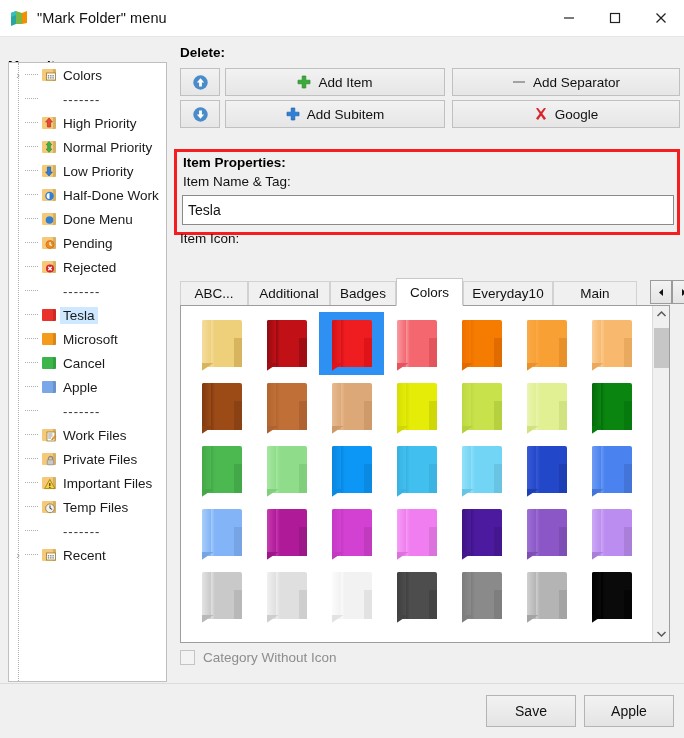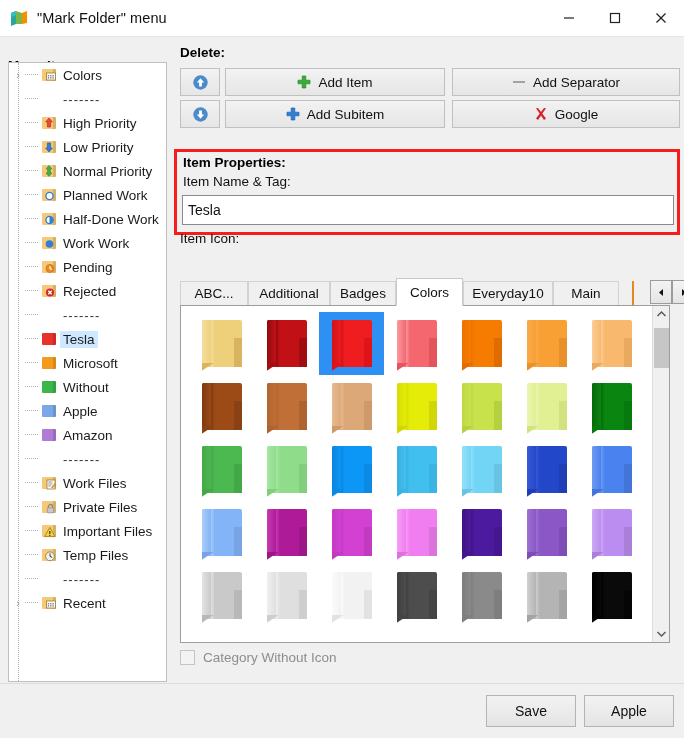--- a/index.html
+++ b/index.html
@@ -176,46 +176,35 @@
         </svg>
       </div>
       <span class="tlabel">High Priority</span>
     </div>
     <div class="tnode">
       <div class="expander"></div>
       <div class="dots"></div>
       <div class="tico">
         <div class="fold" style="background: rgb(245, 201, 119); box-shadow: rgba(0, 0, 0, 0.12) -3px 0px 0px inset;"></div>
         <svg width="17" height="16" viewBox="0 0 17 16" style="position: absolute; left: 0px; top: 0px;">
+          <path d="M8 2.5 L10.8 5.8 L9.3 5.8 L9.3 10 L10.8 10 L8 13.3 L5.2 10 L6.7 10 L6.7 5.8 L5.2 5.8 Z" fill="#3fb34a" stroke="#2a8a33" stroke-width=".7"></path>
+        </svg>
+      </div>
+      <span class="tlabel">Normal Priority</span>
+    </div>
+    <div class="tnode">
+      <div class="expander"></div>
+      <div class="dots"></div>
+      <div class="tico">
+        <div class="fold" style="background: rgb(245, 201, 119); box-shadow: rgba(0, 0, 0, 0.12) -3px 0px 0px inset;"></div>
+        <svg width="17" height="16" viewBox="0 0 17 16" style="position: absolute; left: 0px; top: 0px;">
           <path d="M8 13 L4.6 9 L6.4 9 L6.4 4 L9.6 4 L9.6 9 L11.4 9 Z" fill="#2f7fd6" stroke="#1e5fa8" stroke-width=".7"></path>
         </svg>
       </div>
       <span class="tlabel">Low Priority</span>
-    </div>
-    <div class="tnode">
-      <div class="expander"></div>
-      <div class="dots"></div>
-      <div class="tico">
-        <div class="fold" style="background: rgb(245, 201, 119); box-shadow: rgba(0, 0, 0, 0.12) -3px 0px 0px inset;"></div>
-        <svg width="17" height="16" viewBox="0 0 17 16" style="position: absolute; left: 0px; top: 0px;">
-          <path d="M8 2.5 L10.8 5.8 L9.3 5.8 L9.3 10 L10.8 10 L8 13.3 L5.2 10 L6.7 10 L6.7 5.8 L5.2 5.8 Z" fill="#3fb34a" stroke="#2a8a33" stroke-width=".7"></path>
-        </svg>
-      </div>
-      <span class="tlabel">Normal Priority</span>
-    </div>
-    <div class="tnode">
-      <div class="expander"></div>
-      <div class="dots"></div>
-      <div class="tico">
-        <div class="fold" style="background: rgb(245, 201, 119); box-shadow: rgba(0, 0, 0, 0.12) -3px 0px 0px inset;"></div>
-        <svg width="17" height="16" viewBox="0 0 17 16" style="position: absolute; left: 0px; top: 0px;">
-          <circle cx="8.5" cy="9" r="3.6" fill="#fff" stroke="#2f7fd6" stroke-width="1.4"></circle>
-        </svg>
-      </div>
-      <span class="tlabel">Planned Work</span>
     </div>
     <div class="tnode">
       <div class="expander"></div>
       <div class="dots"></div>
       <div class="tico">
         <div class="fold" style="background: rgb(245, 201, 119); box-shadow: rgba(0, 0, 0, 0.12) -3px 0px 0px inset;"></div>
         <svg width="17" height="16" viewBox="0 0 17 16" style="position: absolute; left: 0px; top: 0px;">
           <circle cx="8.5" cy="9" r="3.6" fill="#fff" stroke="#2f7fd6" stroke-width="1.4"></circle>
           <path d="M8.5 5.4 A3.6 3.6 0 0 1 8.5 12.6 Z" fill="#2f7fd6"></path>
         </svg>
@@ -224,21 +213,21 @@
     </div>
     <div class="tnode">
       <div class="expander"></div>
       <div class="dots"></div>
       <div class="tico">
         <div class="fold" style="background: rgb(245, 201, 119); box-shadow: rgba(0, 0, 0, 0.12) -3px 0px 0px inset;"></div>
         <svg width="17" height="16" viewBox="0 0 17 16" style="position: absolute; left: 0px; top: 0px;">
           <circle cx="8.5" cy="9" r="3.8" fill="#2f7fd6"></circle>
         </svg>
       </div>
-      <span class="tlabel">Work Work</span>
+      <span class="tlabel">Done Menu</span>
     </div>
     <div class="tnode">
       <div class="expander"></div>
       <div class="dots"></div>
       <div class="tico">
         <div class="fold" style="background: rgb(245, 201, 119); box-shadow: rgba(0, 0, 0, 0.12) -3px 0px 0px inset;"></div>
         <svg width="17" height="16" viewBox="0 0 17 16" style="position: absolute; left: 0px; top: 0px;">
           <circle cx="9" cy="9.5" r="4" fill="#ef8a22" stroke="#c96a10" stroke-width=".7"></circle>
           <path d="M9 7 L9 9.6 L10.8 10.4" fill="none" stroke="#fff" stroke-width="1.1"></path>
         </svg>
@@ -280,39 +269,30 @@
       </div>
       <span class="tlabel">Microsoft</span>
     </div>
     <div class="tnode">
       <div class="expander"></div>
       <div class="dots"></div>
       <div class="tico">
         <div class="fold" style="background: rgb(60, 181, 74); box-shadow: rgba(0, 0, 0, 0.12) -3px 0px 0px inset;"></div>
         <svg width="17" height="16" viewBox="0 0 17 16" style="position: absolute; left: 0px; top: 0px;"></svg>
       </div>
-      <span class="tlabel">Without</span>
+      <span class="tlabel">Cancel</span>
     </div>
     <div class="tnode">
       <div class="expander"></div>
       <div class="dots"></div>
       <div class="tico">
         <div class="fold" style="background: rgb(122, 167, 232); box-shadow: rgba(0, 0, 0, 0.12) -3px 0px 0px inset;"></div>
         <svg width="17" height="16" viewBox="0 0 17 16" style="position: absolute; left: 0px; top: 0px;"></svg>
       </div>
       <span class="tlabel">Apple</span>
-    </div>
-    <div class="tnode">
-      <div class="expander"></div>
-      <div class="dots"></div>
-      <div class="tico">
-        <div class="fold" style="background: rgb(176, 122, 214); box-shadow: rgba(0, 0, 0, 0.12) -3px 0px 0px inset;"></div>
-        <svg width="17" height="16" viewBox="0 0 17 16" style="position: absolute; left: 0px; top: 0px;"></svg>
-      </div>
-      <span class="tlabel">Amazon</span>
     </div>
     <div class="tnode">
       <div class="expander"></div>
       <div class="dots"></div>
       <span class="tlabel sep-line" style="margin-left: 22px;">-------</span>
     </div>
     <div class="tnode">
       <div class="expander"></div>
       <div class="dots"></div>
       <div class="tico">
@@ -462,21 +442,21 @@
     </div>
     <div class="tab" style="left: 150px; width: 66px;">
       <span>Badges</span>
     </div>
     <div class="tab active" style="left: 216px; width: 67px;">
       <span>Colors</span>
     </div>
     <div class="tab" style="left: 283px; width: 90px;">
       <span>Everyday10</span>
     </div>
-    <div class="tab" style="left: 373px; width: 66px;">
+    <div class="tab" style="left: 373px; width: 84px;">
       <span>Main</span>
     </div>
   </div>
 
 <div id="icon-panel">
   <div id="grid">
       <div class="cell">
         <div class="fold3d">
           <div class="back" style="background: linear-gradient(90deg, rgb(243, 220, 159) 0%, rgb(243, 220, 159) 22%, rgb(239, 208, 122) 32%, rgb(239, 208, 122) 100%);"></div>
           <div class="spine" style="background: linear-gradient(90deg, rgb(243, 220, 159), rgb(239, 208, 122));"></div>

